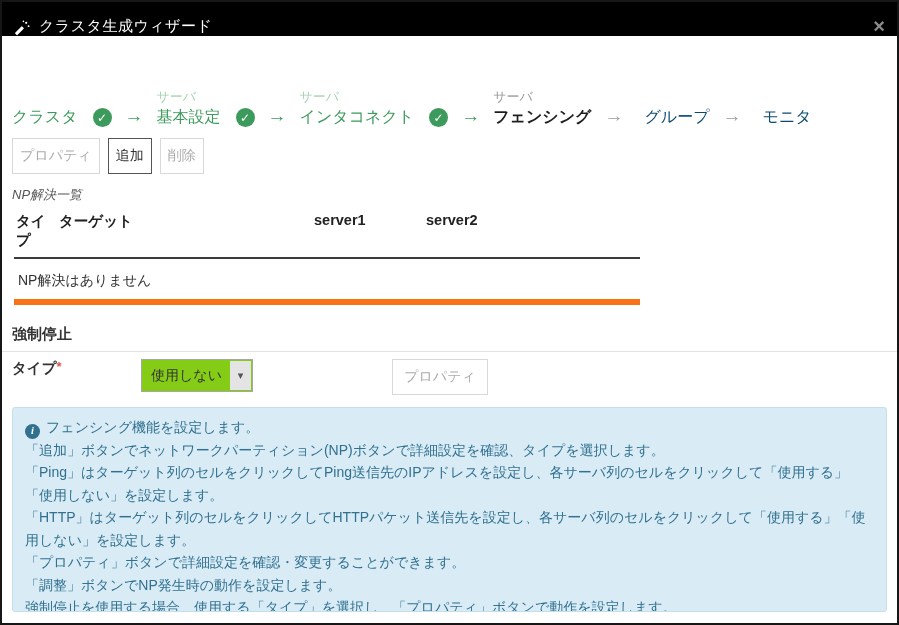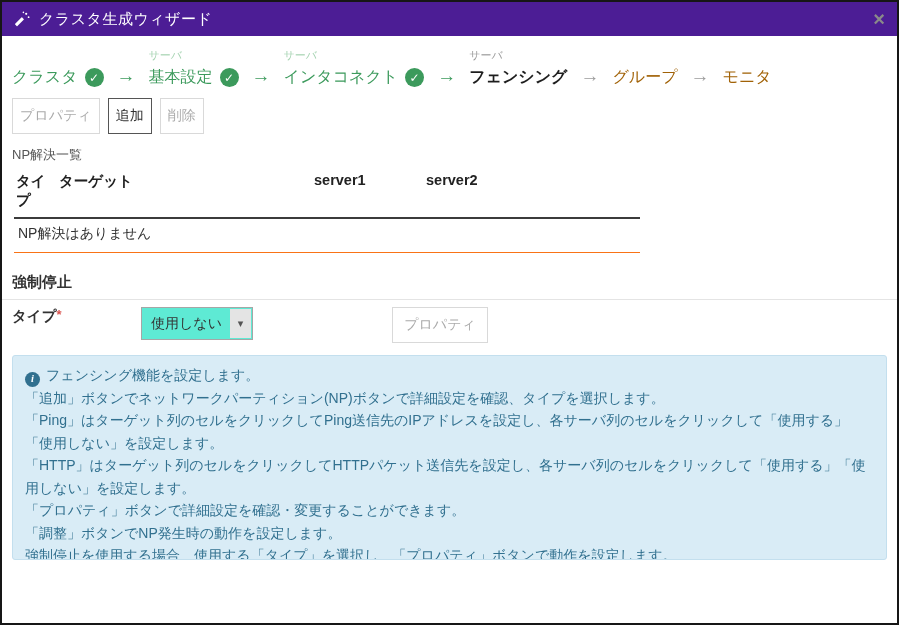--- a/index.html
+++ b/index.html
@@ -6,41 +6,41 @@
   html,body { width:899px; height:625px; }
   body {
     font-family:"Liberation Sans","DejaVu Sans",sans-serif;
     background:#fff;
     border:2px solid #161616;
     overflow:hidden;
     color:#333;
   }
   
   .titlebar {
-    height:34px; background:#4c1d95; color:#fff;
-    display:flex; align-items:center; padding:0 12px;
+    height:34px; background:#000000; color:#fff;
+    display:flex; align-items:flex-end; padding:0 12px;
   }
   .titlebar .wand { display:inline-flex; margin-right:9px; }
   .titlebar .title { font-size:15px; letter-spacing:.5px; }
   .titlebar .close {
     margin-left:auto; color:#8a8a8a; font-size:20px; font-weight:bold;
     cursor:pointer; line-height:1;
   }
   .content { padding:0 10px; }
 
   
   .steps { display:flex; align-items:flex-end; margin-top:12px; }
   .step { display:flex; flex-direction:column; align-items:flex-start; }
-  .step .super { font-size:11px; height:19px; }
+  .step .super { font-size:13px; height:19px;margin-top:40px; }
   .step .super.green { color:#a5d3b1; }
   .step .super.gray  { color:#999; }
-  .step .mainrow { display:flex; align-items:center; font-size:16px; }
+  .step .mainrow { display:flex; align-items:center; font-size:16px;gap:8px; }
   .step.done .mainrow { color:#3c9a5c; }
   .step.current .mainrow { color:#1d1d1d; font-weight:bold; }
-  .step.todo .mainrow { color:#a16207; }
+  .step.todo .mainrow { color:#0c4a6e;margin-left:8px; }
   .check {
     display:inline-flex; align-items:center; justify-content:center;
     width:19px; height:19px; border-radius:50%;
     background:#3c9a5c; color:#fff; font-size:12px; font-weight:bold;
     margin-left:7px;
   }
   .step-arrow { font-size:19px; font-weight:bold; margin:0 13px; padding-bottom:1px; }
   .step-arrow.green { color:#3c9a5c; }
   .step-arrow.gray  { color:#9b9b9b; }
 
@@ -49,43 +49,43 @@
     display:inline-block; background:#fff; font-size:14px; color:#333;
     border:1px solid #bdbdbd; padding:8px 7px; cursor:pointer;
     font-family:inherit;
   }
   .btn.strong { border-color:#555; }
   .btn.mid { border-color:#8f8f8f; }
   .btn[disabled], .btn.disabled { color:#ababab; border-color:#d9d9d9; cursor:default; }
   .toolbar { margin-top:10px; display:flex; gap:8px; }
 
   
-  .np-caption { margin-top:12px; font-size:13px; color:#555; }
+  .np-caption { margin-top:12px; font-size:13px; color:#555;font-style:italic; }
   .np-table { width:626px; margin-left:2px; margin-top:2px; }
   .np-header {
     display:grid; grid-template-columns:43px 255px 112px 111px 105px;
     font-weight:bold; font-size:14.5px; color:#222;
     padding:6px 0 7px 2px; border-bottom:2px solid #3b3b3b;
   }
   .np-empty {
-    font-size:14px; color:#333; padding:6px 0 9px 4px;
-    border-bottom:1px solid #f97316;
+    font-size:14px; color:#333; padding:13px 0 9px 4px;
+    border-bottom:6px solid #f97316;
   }
 
   .tune-row { margin-top:10px; }
 
   
   .fs-heading { margin-top:20px; font-size:15px; font-weight:bold; color:#333; }
   .fs-rule { border:0; border-top:1px solid #e4e4e4; margin:7px -10px 0 -10px; }
   .fs-row { display:flex; margin-top:7px; }
   .fs-label { font-size:14.5px; font-weight:bold; width:129px; }
   .req { color:#d9534f; font-size:13px; vertical-align:top; }
   .select {
     display:inline-flex; align-items:center; width:112px; height:33px;
-    border:1px solid #a6a6a6; background:#5eead4; cursor:pointer; font-size:14px;
+    border:1px solid #a6a6a6; background:#84cc16; cursor:pointer; font-size:14px;
   }
   .select .val { flex:1; padding-left:9px; color:#333; }
   .select .arrowbox {
     width:21px; height:29px; margin:1px; background:#e4e4e4;
     display:flex; align-items:center; justify-content:center;
     color:#555; font-size:11px;
   }
   .fs-prop { margin-left:139px; width:96px; text-align:center; }
 
   

